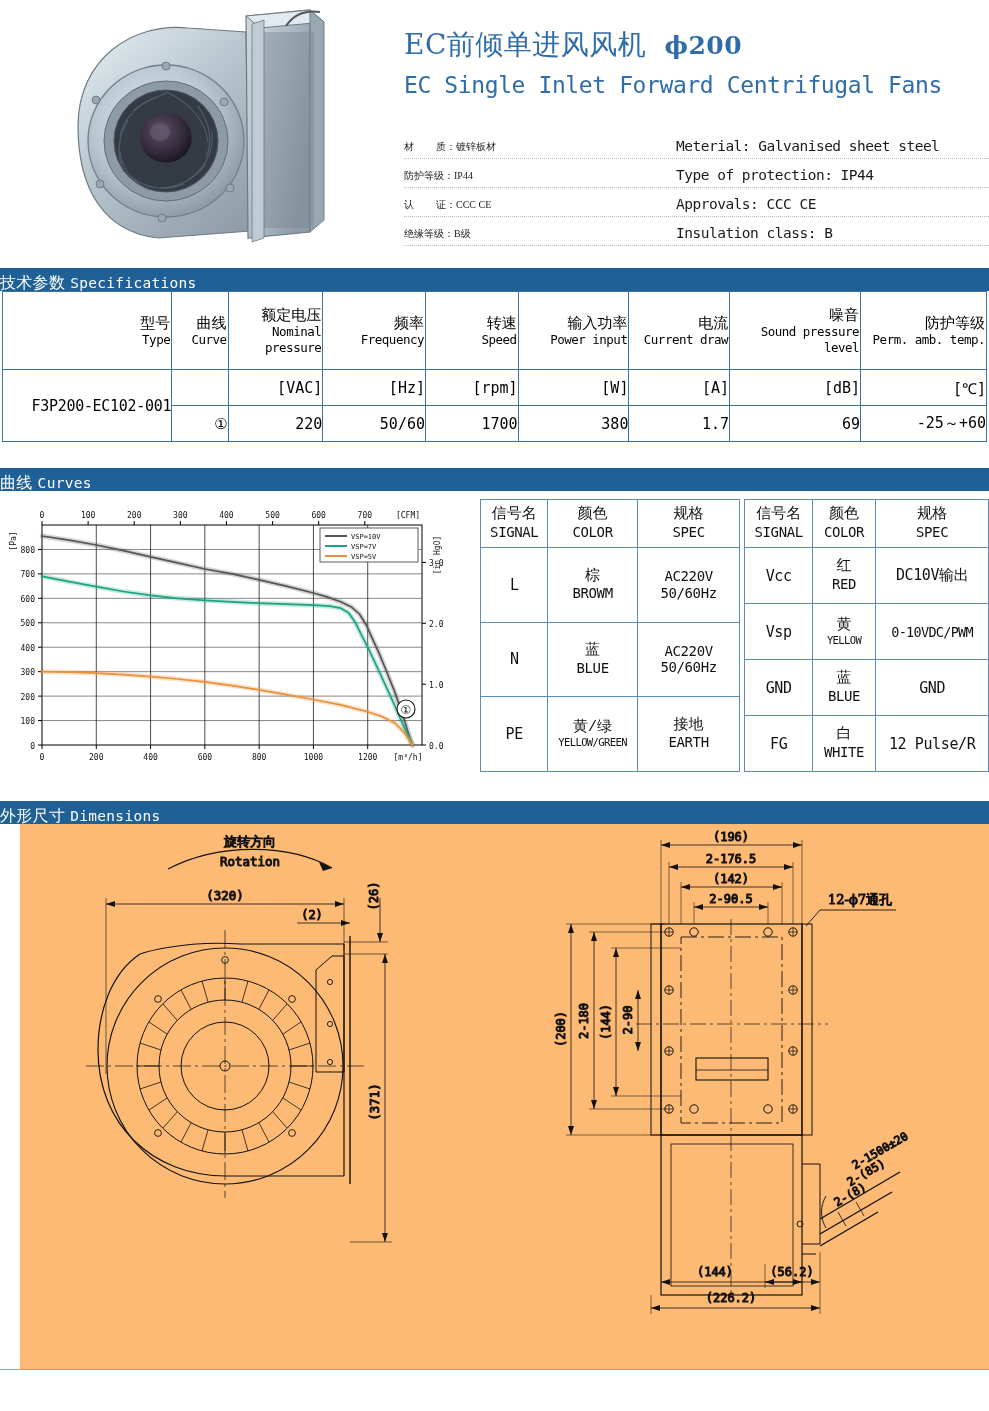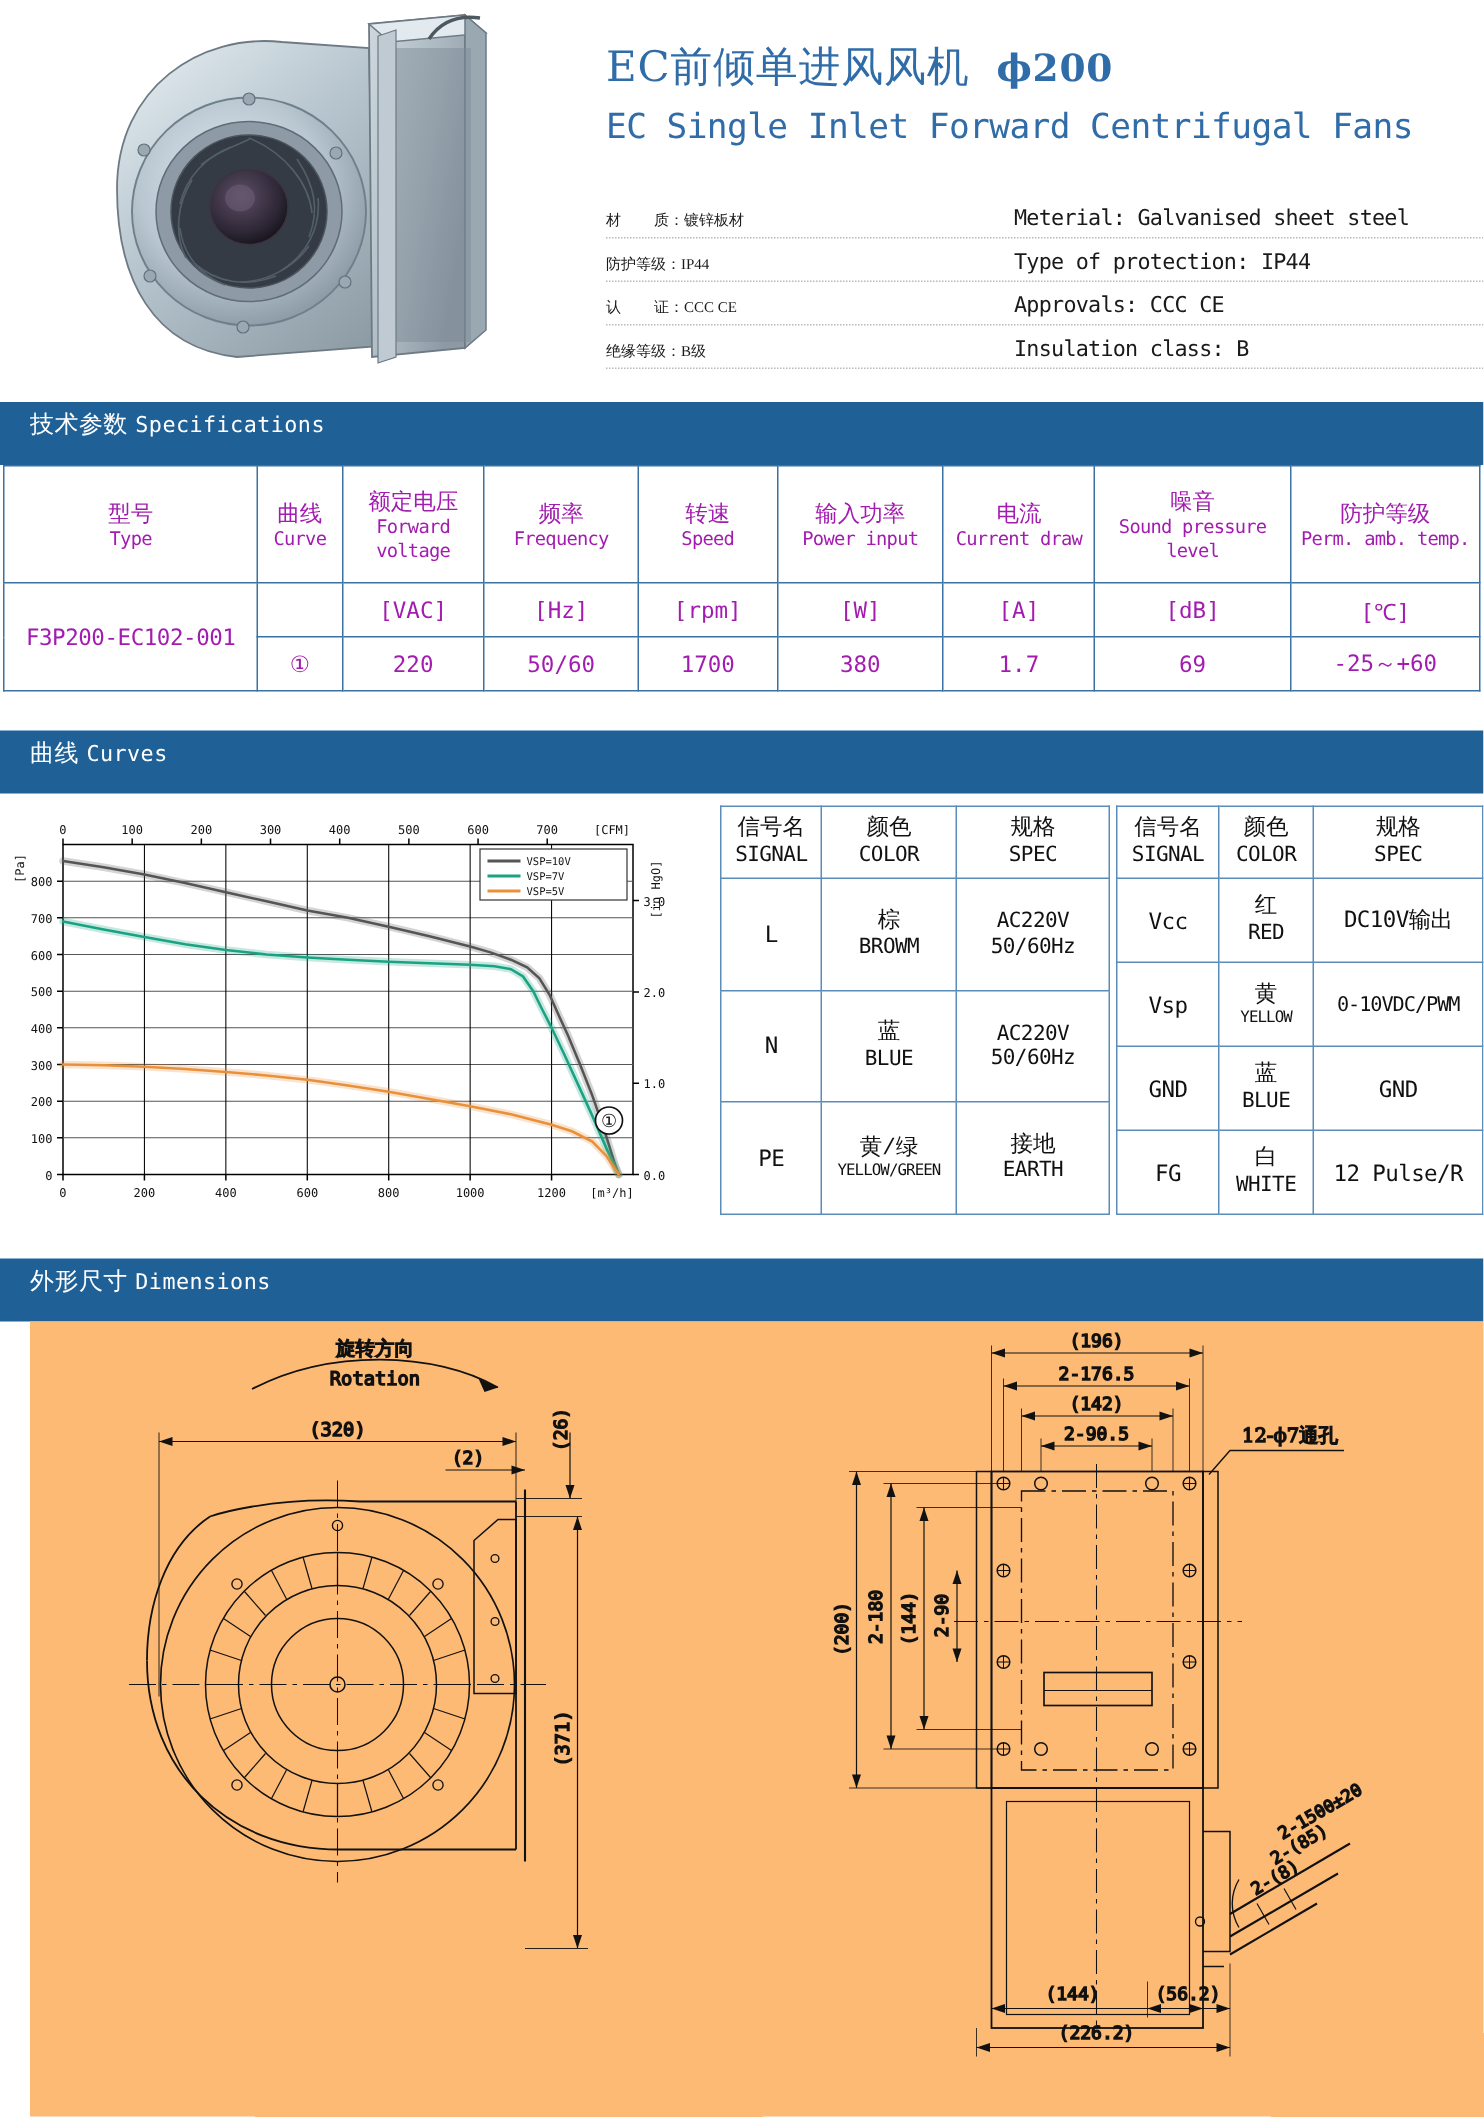--- a/index.html
+++ b/index.html
@@ -39,37 +39,37 @@
   .prop-cn .sp { display: inline-block; width: 22px; }
   .prop-en {
     flex: 1; font-size: 14.5px; color: #1a1a1a;
     font-family: "DejaVu Sans Mono", monospace; letter-spacing: -.5px;
     white-space: nowrap;
   }
 
   
   .secbar {
     background: #1f6096; color: #ffffff;
-    height: 42px; line-height: 30px;
-    padding-left: 20px; font-size: 16px;
+    height: 23px; line-height: 30px;
+    padding-left: 0; font-size: 16px;
     font-family: "DejaVu Serif", serif;
     letter-spacing: .3px;
   }
   .secbar .en { font-family: "DejaVu Sans Mono", monospace; font-size: 14.5px; margin-left: 5px; }
 
   
   .spec-wrap { padding: 0 2px; }
   table.spec {
     width: 985px; border-collapse: collapse; margin-top: 0;
     table-layout: fixed;
   }
   table.spec th, table.spec td {
     border: 1px solid #3a72a3;
-    text-align: center; vertical-align: middle;
-    color: #a21caf;
+    text-align: right; vertical-align: middle;
+    color: #000000;
   }
   table.spec th { height: 78px; font-weight: normal; padding: 2px 1px; }
   .th-cn { font-size: 15px; font-family: "DejaVu Serif", serif; display: block; line-height: 1.2; }
   .th-en {
     font-size: 12.5px; font-family: "DejaVu Sans Mono", monospace;
     display: block; line-height: 1.25; letter-spacing: -.5px;
   }
   table.spec td { height: 36px; font-size: 15px; font-family: "DejaVu Sans Mono", monospace; }
   td.type-cell { font-size: 14.5px; letter-spacing: -.3px; }
   .circled { font-size: 15px; }
@@ -237,21 +237,21 @@
         <th>
           <span class="th-cn">型号</span>
           <span class="th-en">Type</span>
         </th>
         <th>
           <span class="th-cn">曲线</span>
           <span class="th-en">Curve</span>
         </th>
         <th>
           <span class="th-cn">额定电压</span>
-          <span class="th-en">Forward voltage</span>
+          <span class="th-en">Nominal pressure</span>
         </th>
         <th>
           <span class="th-cn">频率</span>
           <span class="th-en">Frequency</span>
         </th>
         <th>
           <span class="th-cn">转速</span>
           <span class="th-en">Speed</span>
         </th>
         <th>

